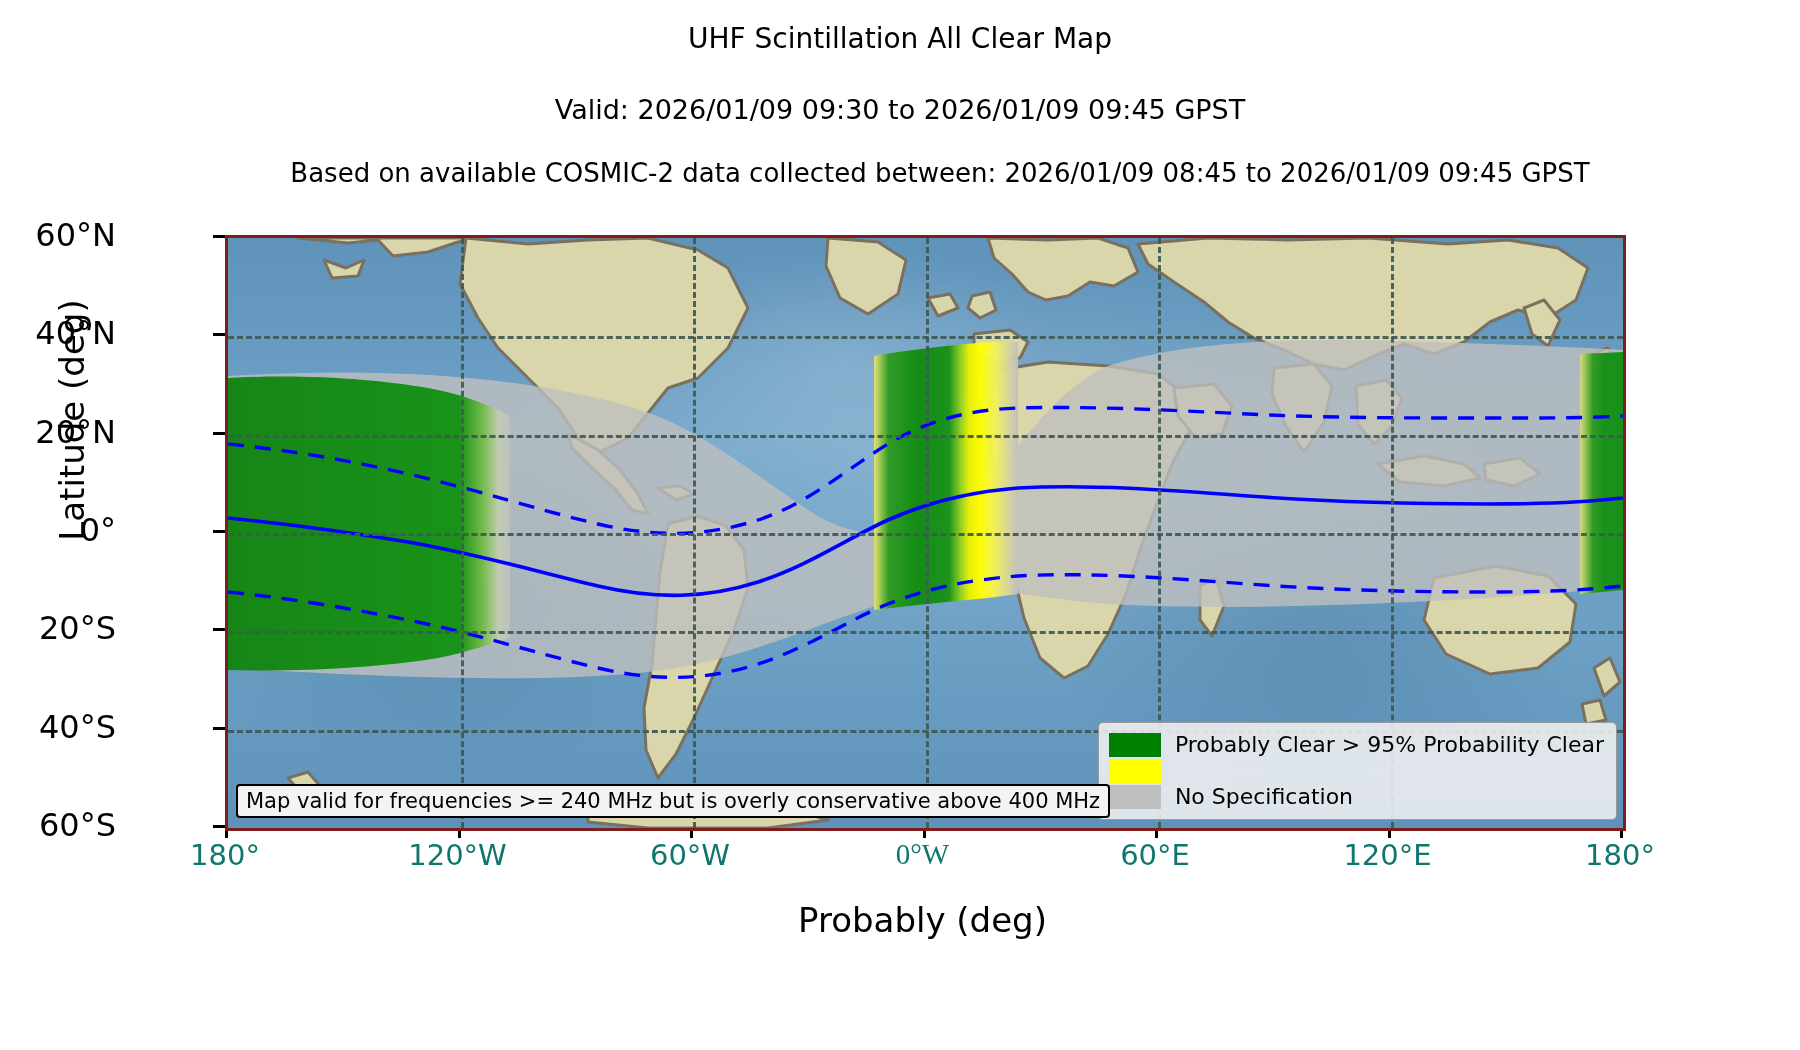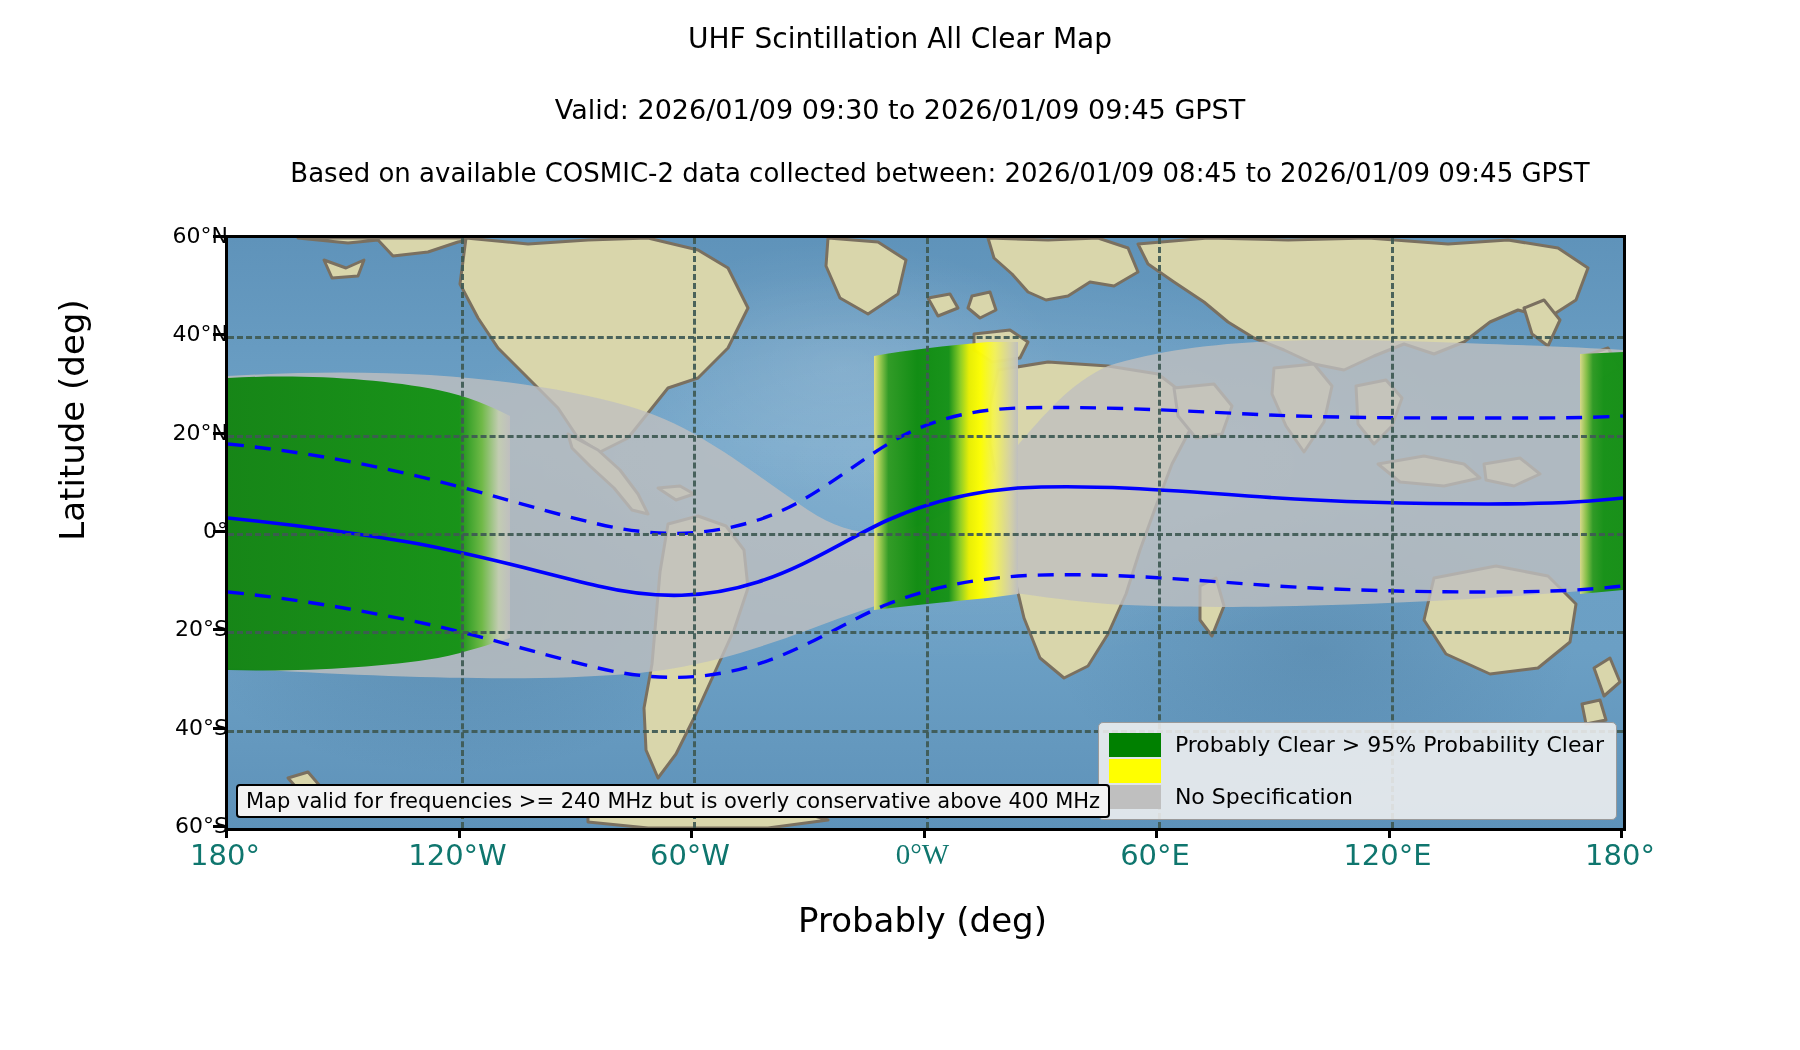--- a/index.html
+++ b/index.html
@@ -74,21 +74,21 @@
     white-space: nowrap;
   }
 
   
   #plot-frame {
     position: absolute;
     left: 225px;
     top: 235px;
     width: 1395px;
     height: 590px;
-    border: 3px solid #000000;
+    border: 3px solid #7f1d1d;
     box-sizing: content-box;
     overflow: hidden;
     background: #f9a8d4;
   }
 
   
   .map-ocean {
     position: absolute;
     left: 0; top: 0; right: 0; bottom: 0;
     background:
@@ -159,23 +159,23 @@
     border-radius: 4px;
     padding: 3px 8px;
     font-size: 21px;
     color: #000;
     white-space: nowrap;
   }
 
   
   .ytick-label {
     position: absolute;
-    right: 1572px;
+    right: 1684px;
     text-align: right;
-    font-size: 22px;
+    font-size: 32px;
     color: #000;
     white-space: nowrap;
     transform: translateY(-50%);
   }
   .ytick-mark {
     position: absolute;
     left: 213px;
     width: 12px;
     height: 0;
     border-top: 3px solid #000;

